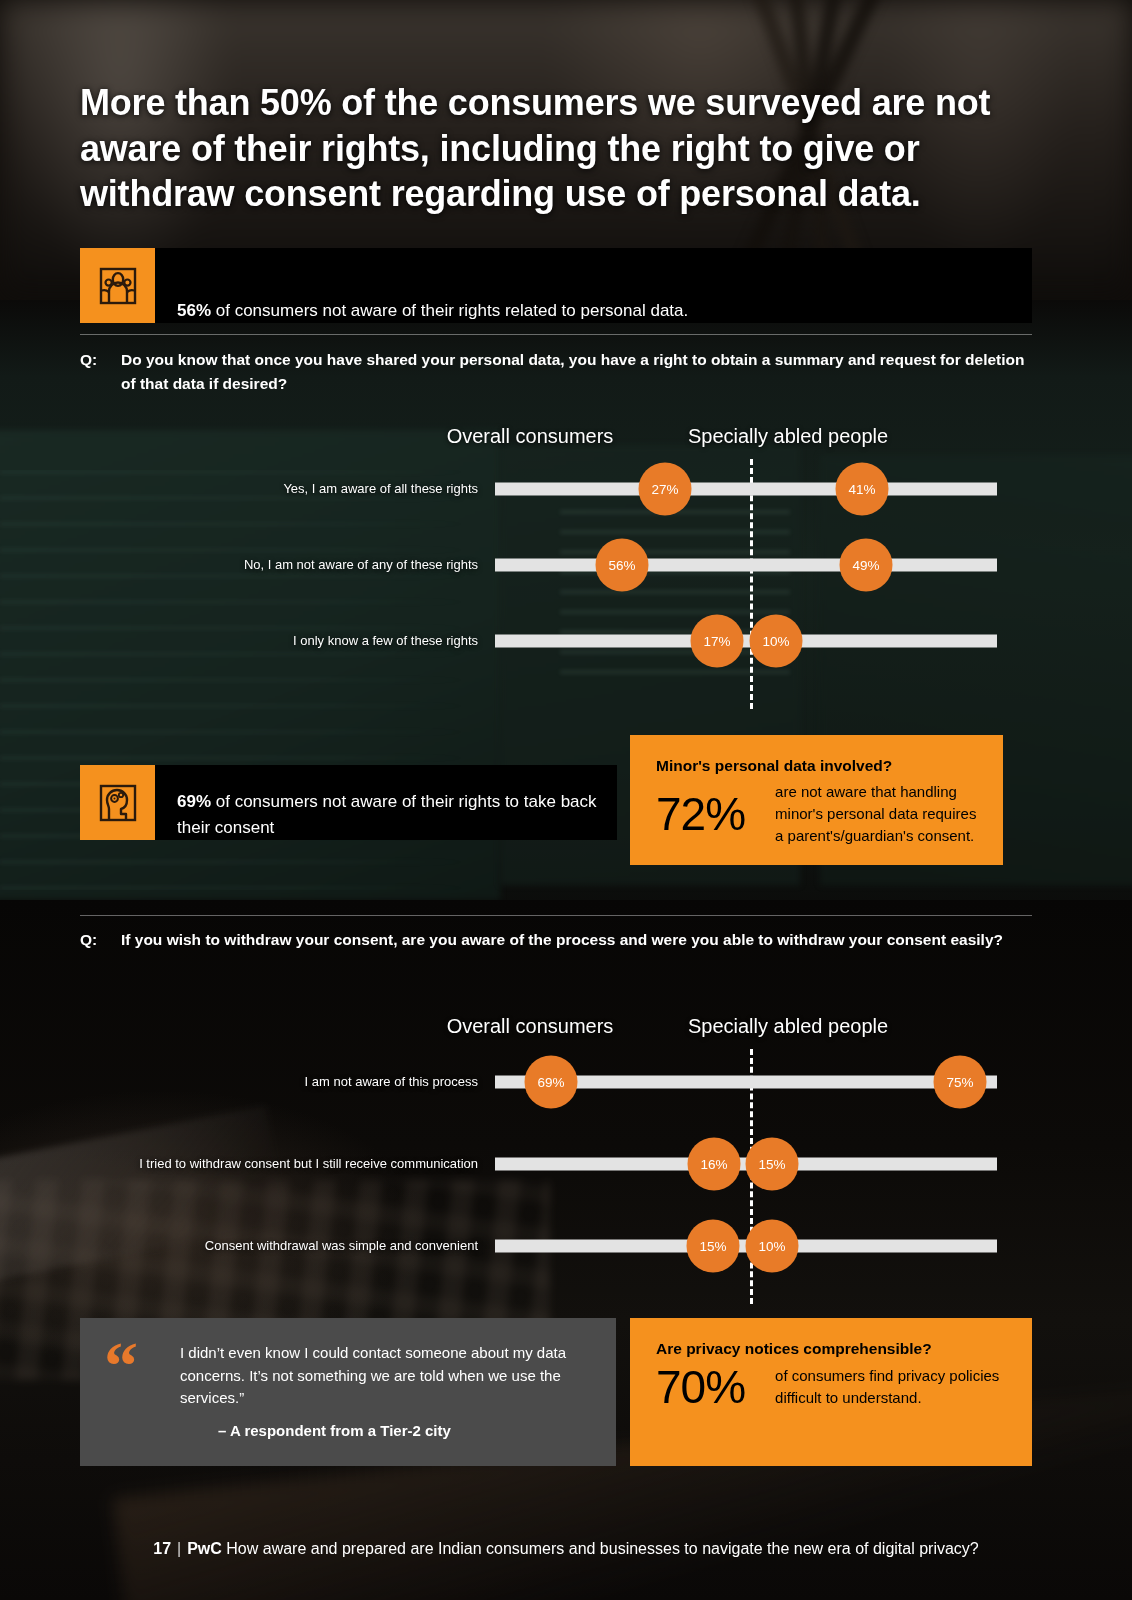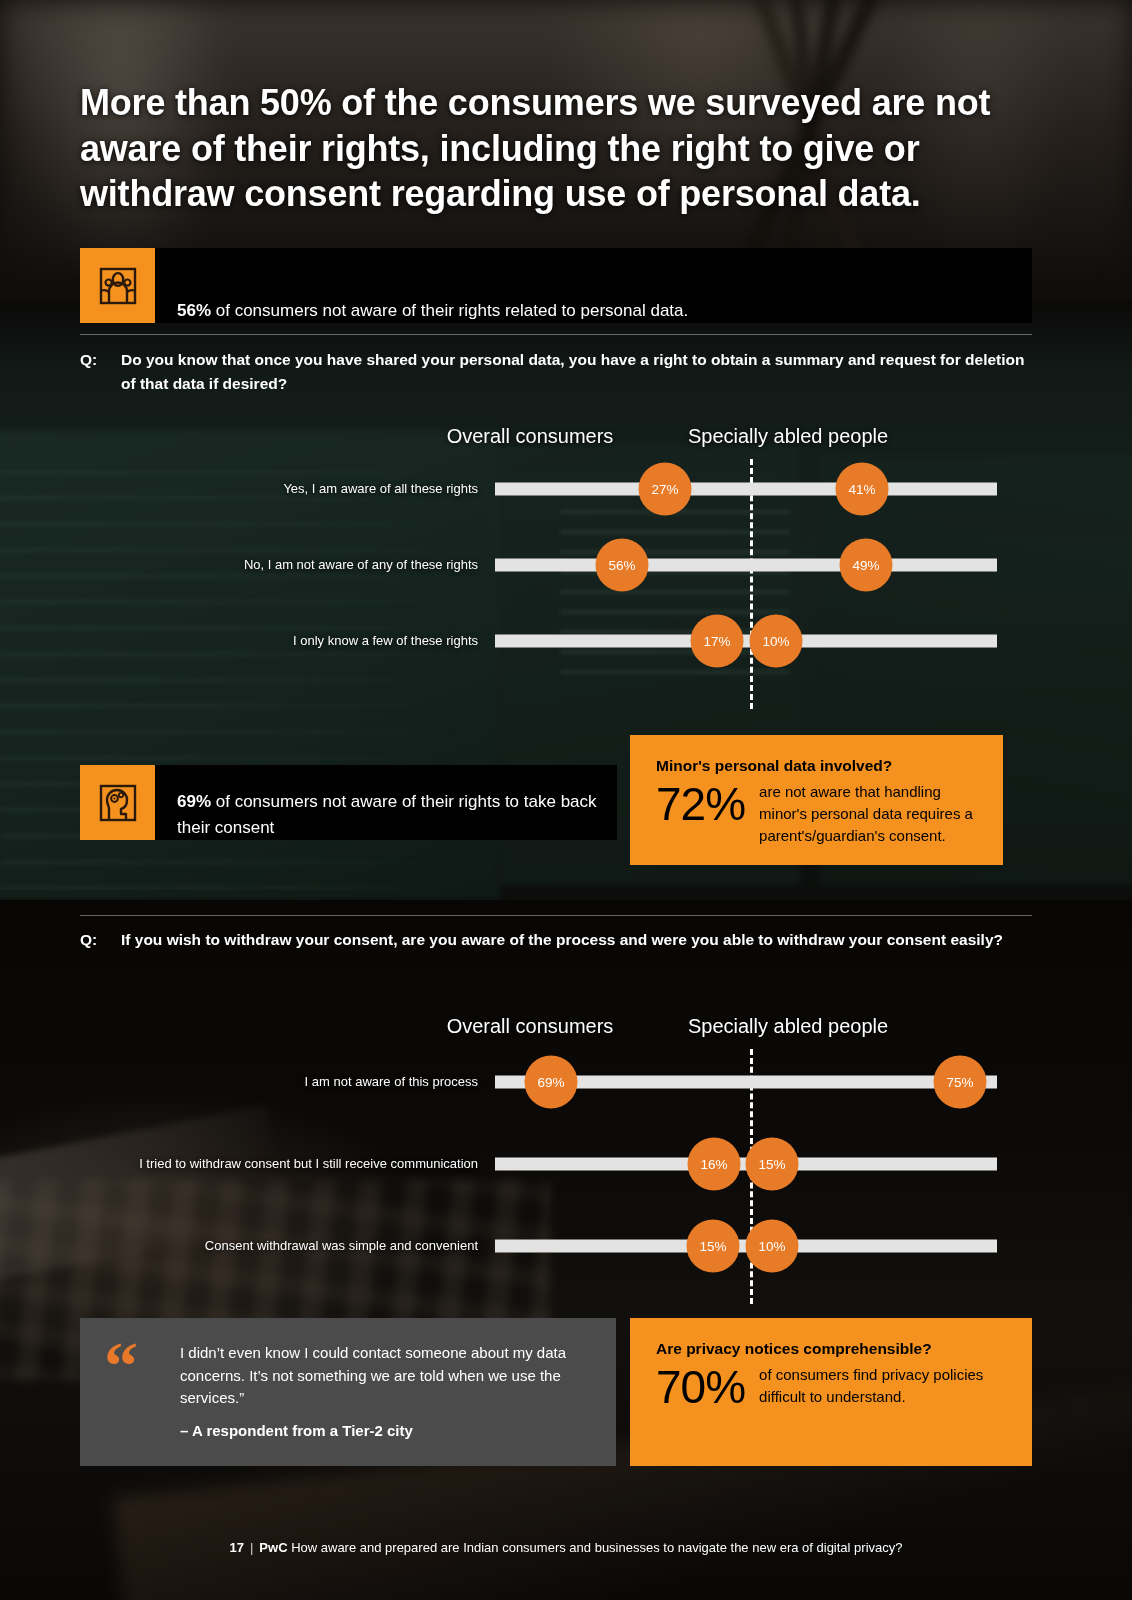--- a/index.html
+++ b/index.html
@@ -186,46 +186,46 @@
     display:flex; align-items:center; justify-content:center;
     font-size:13.5px; color:#fff;
   }
 
   
   .statbox {
     position:absolute; background:#F5911E; color:#000;
     padding:22px 24px 20px 26px;
   }
   .statbox .sb-title { font-size:15.5px; font-weight:bold; margin-bottom:6px; }
-  .statbox .sb-body { display:flex; gap:14px; }
+  .statbox .sb-body { display:flex; align-items:center; gap:30px; }
   .statbox .sb-num { font-size:46px; font-weight:normal; line-height:1; letter-spacing:-1px; }
   .statbox .sb-desc { font-size:15px; line-height:1.45; }
 
   #statbox1 { left:630px; top:735px; width:373px; height:130px; }
   #statbox2 { left:630px; top:1318px; width:402px; height:148px; }
 
   
   #quotebox {
     position:absolute; left:80px; top:1318px; width:536px; height:148px;
     background:#4b4b4b;
     display:flex; padding:24px 26px 20px 24px; gap:18px;
   }
   #quotebox .qglyph {
     color:#E8792B; font-size:68px; line-height:.72;
     font-family:"Liberation Serif", serif; font-weight:bold;
     flex:0 0 58px;
   }
   #quotebox .qbody { flex:1; }
   #quotebox .qtextline { font-size:15px; line-height:1.5; color:#fff; }
-  #quotebox .qattr { font-size:15px; font-weight:bold; margin-top:12px; color:#fff; }
+  #quotebox .qattr { font-size:15px; font-weight:bold; margin-top:12px; color:#fff;margin-left:38px; }
 
   
   #footer {
     position:absolute; left:0; top:1540px; width:1132px;
-    text-align:center; font-size:13px; color:#fff;
+    text-align:center; font-size:16px; color:#fff;
   }
   #footer .pg { font-weight:bold; }
   #footer .sep { margin:0 6px; opacity:.8; }
   #footer .brand { font-weight:bold; }
 </style>
 </head>
 <body>
 
 <div id="bg">
   <div class="bg-layer bg-top"></div>

